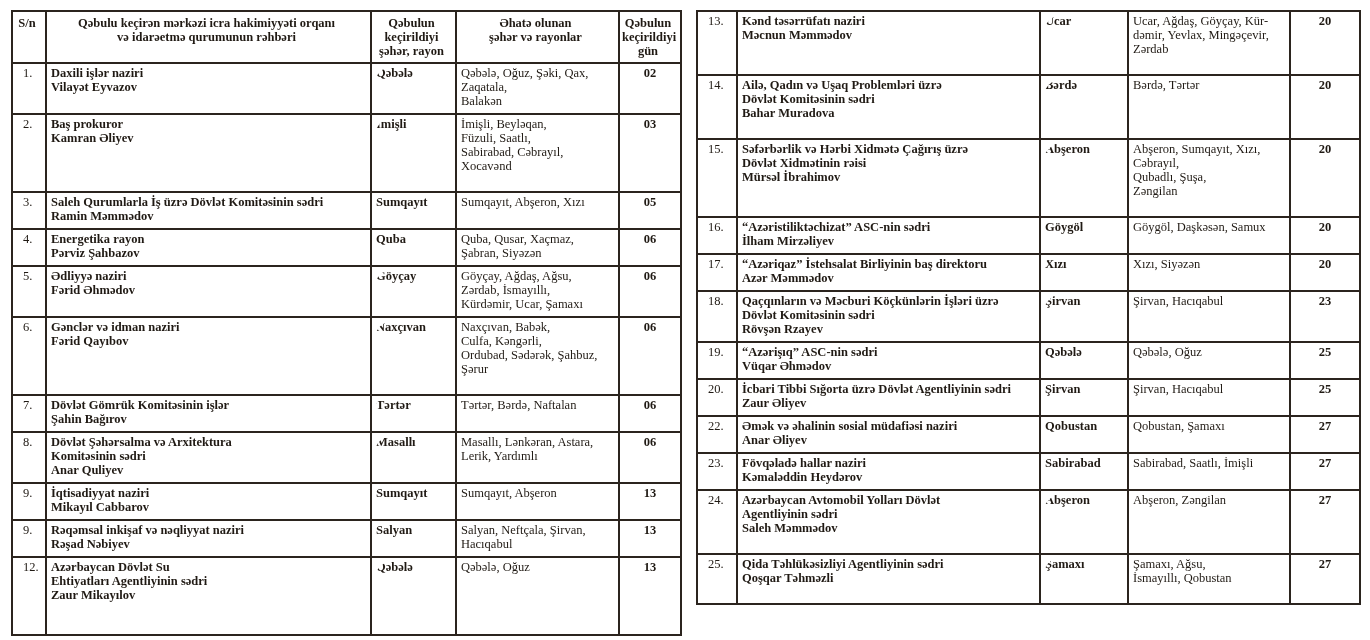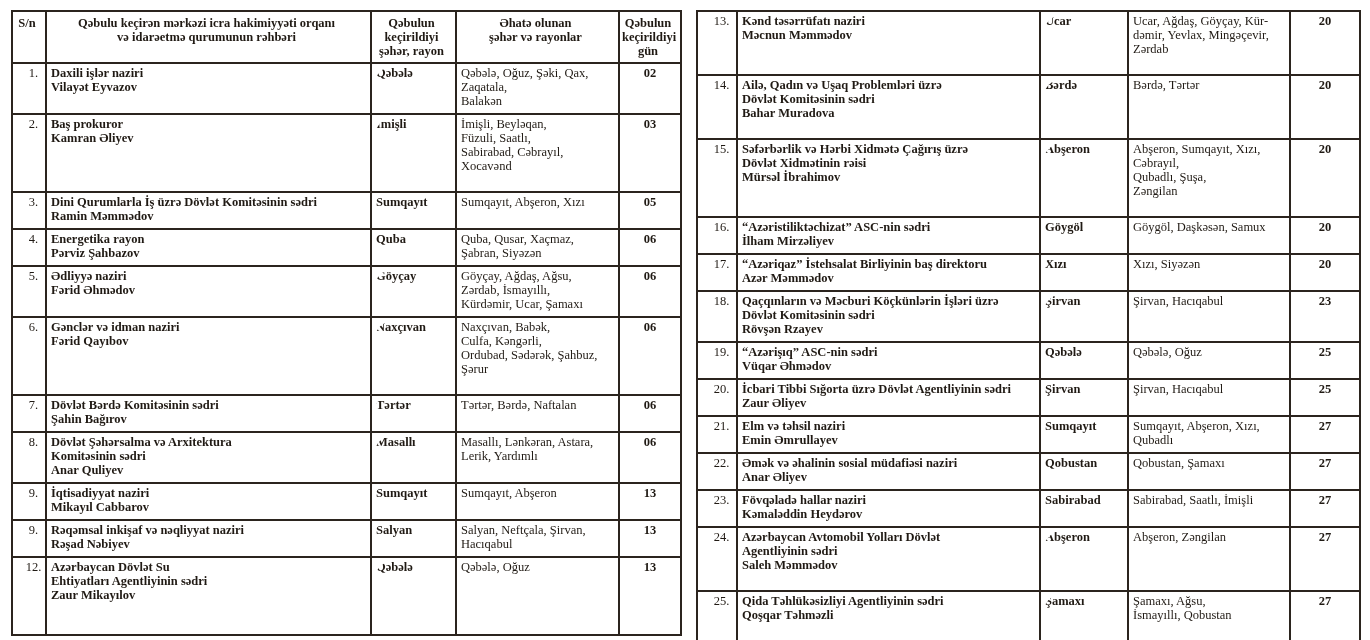--- a/index.html
+++ b/index.html
@@ -9,21 +9,21 @@
     color:var(--ink); font-family:"Liberation Serif", serif; overflow:hidden;
   }
   .wrap { display:flex; align-items:flex-start; gap:14px; padding:10px 0 0 11px; }
   table { border-collapse:collapse; table-layout:fixed; }
   th, td {
     border:2px solid var(--line); vertical-align:top;
     padding:2px 4px 5px 4px; font-size:12.5px; line-height:14px;
     overflow:hidden;
   }
   th { font-weight:bold; text-align:center; white-space:pre-line; padding:4px 6px 4px 2px; }
-  .c-num { text-align:center; padding-left:10px; padding-right:1px; }
+  .c-num { text-align:left; padding-left:10px; padding-right:1px; }
   .title { font-weight:bold; white-space:pre-line; }
   .person { font-weight:bold; }
   .c-city { font-weight:bold;border-radius:27px; }
   .c-cov { white-space:pre-line;margin-top:31px; }
   .c-day { font-weight:bold; text-align:center; }
   tr.pad1 > td { padding-bottom:18px; }
   tr.pad2 > td { padding-bottom:32px; }
   .t-left { width:669px; }
   .t-right { width:663px; }
 </style>
@@ -77,21 +77,21 @@
         <td class="c-city">İmişli</td>
         <td class="c-cov">İmişli, Beyləqan,
 Füzuli, Saatlı,
 Sabirabad, Cəbrayıl,
 Xocavənd</td>
         <td class="c-day">03</td>
       </tr>
       <tr>
         <td class="c-num">3.</td>
         <td>
-          <div class="title">Dini Qurumlarla İş üzrə Dövlət Komitəsinin sədri</div>
+          <div class="title">Saleh Qurumlarla İş üzrə Dövlət Komitəsinin sədri</div>
           <div class="person">Ramin Məmmədov</div>
         </td>
         <td class="c-city">Sumqayıt</td>
         <td class="c-cov">Sumqayıt, Abşeron, Xızı</td>
         <td class="c-day">05</td>
       </tr>
       <tr>
         <td class="c-num">4.</td>
         <td>
           <div class="title">Energetika rayon</div>
@@ -123,21 +123,21 @@
         <td class="c-city">Naxçıvan</td>
         <td class="c-cov">Naxçıvan, Babək,
 Culfa, Kəngərli,
 Ordubad, Sədərək, Şahbuz,
 Şərur</td>
         <td class="c-day">06</td>
       </tr>
       <tr>
         <td class="c-num">7.</td>
         <td>
-          <div class="title">Dövlət Bərdə Komitəsinin sədri</div>
+          <div class="title">Dövlət Gömrük Komitəsinin işlər</div>
           <div class="person">Şahin Bağırov</div>
         </td>
         <td class="c-city">Tərtər</td>
         <td class="c-cov">Tərtər, Bərdə, Naftalan</td>
         <td class="c-day">06</td>
       </tr>
       <tr>
         <td class="c-num">8.</td>
         <td>
           <div class="title">Dövlət Şəhərsalma və Arxitektura
@@ -276,31 +276,20 @@
           <td class="c-num">20.</td>
           <td>
             <div class="title">İcbari Tibbi Sığorta üzrə Dövlət Agentliyinin sədri</div>
             <div class="person">Zaur Əliyev</div>
           </td>
           <td class="c-city">Şirvan</td>
           <td class="c-cov">Şirvan, Hacıqabul</td>
           <td class="c-day">25</td>
         </tr>
         <tr>
-          <td class="c-num">21.</td>
-          <td>
-            <div class="title">Elm və təhsil naziri</div>
-            <div class="person">Emin Əmrullayev</div>
-          </td>
-          <td class="c-city">Sumqayıt</td>
-          <td class="c-cov">Sumqayıt, Abşeron, Xızı,
-Qubadlı</td>
-          <td class="c-day">27</td>
-        </tr>
-        <tr>
           <td class="c-num">22.</td>
           <td>
             <div class="title">Əmək və əhalinin sosial müdafiəsi naziri</div>
             <div class="person">Anar Əliyev</div>
           </td>
           <td class="c-city">Qobustan</td>
           <td class="c-cov">Qobustan, Şamaxı</td>
           <td class="c-day">27</td>
         </tr>
         <tr>

